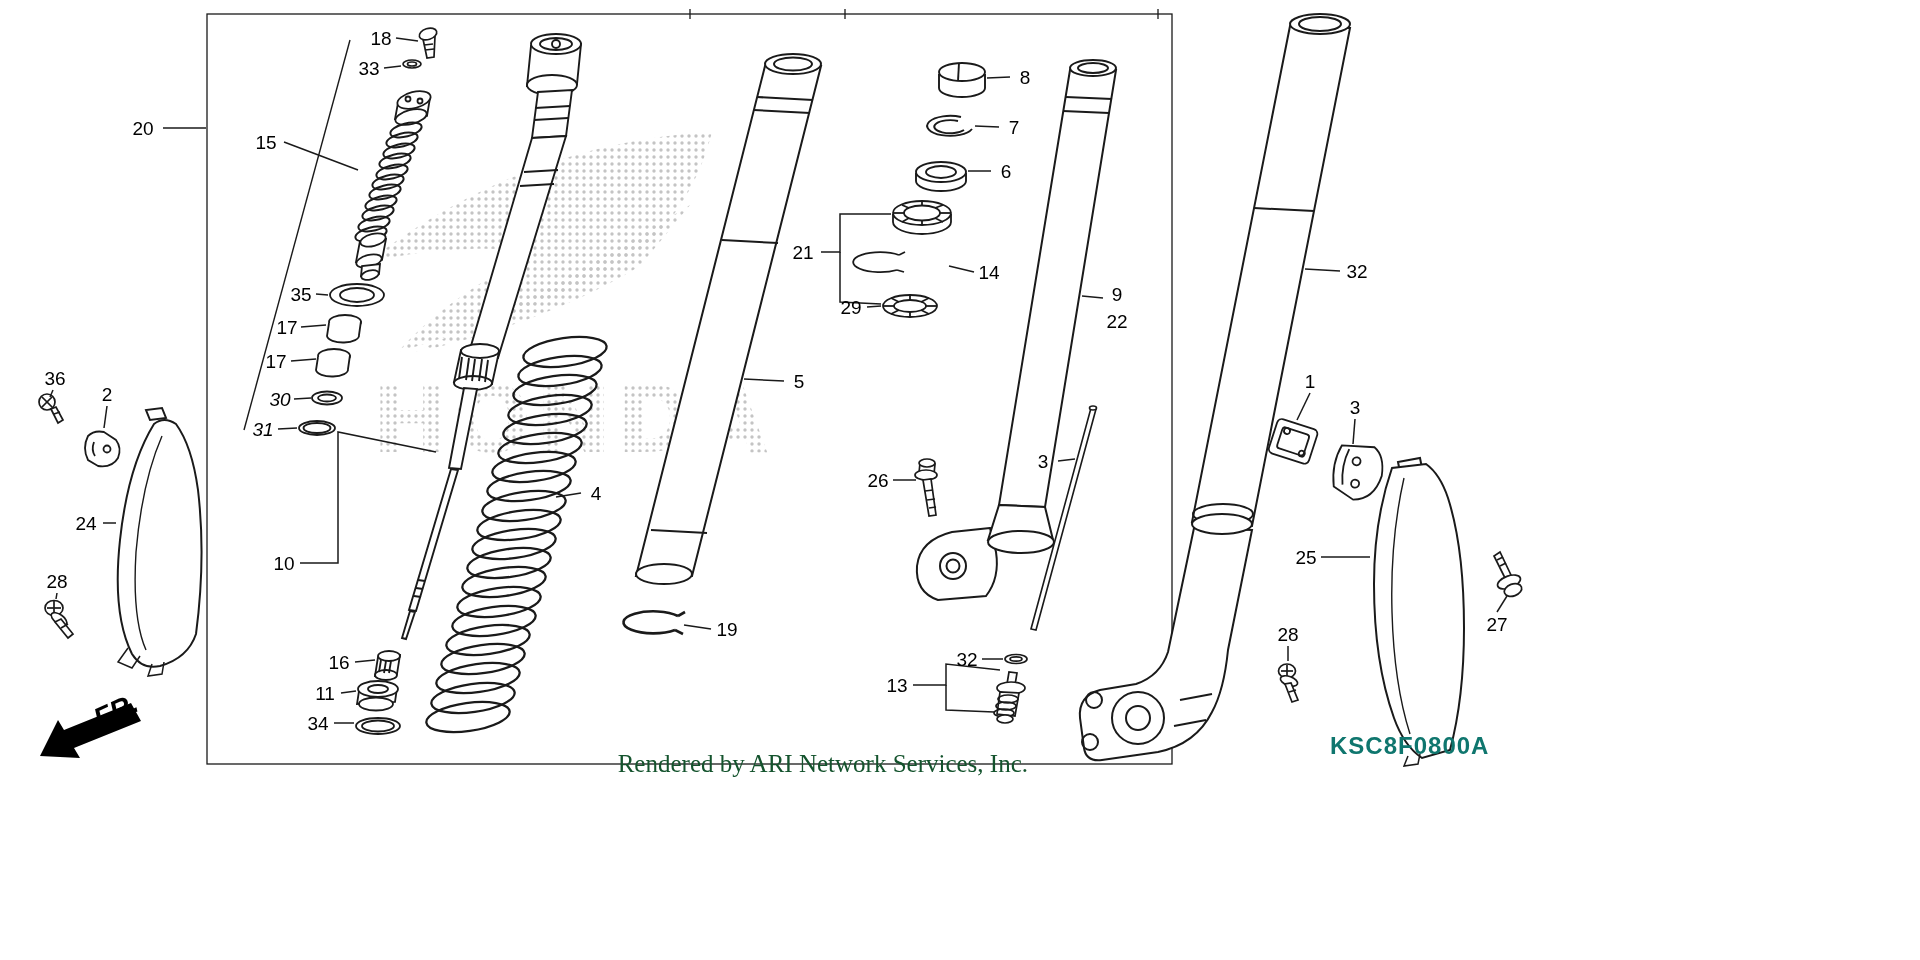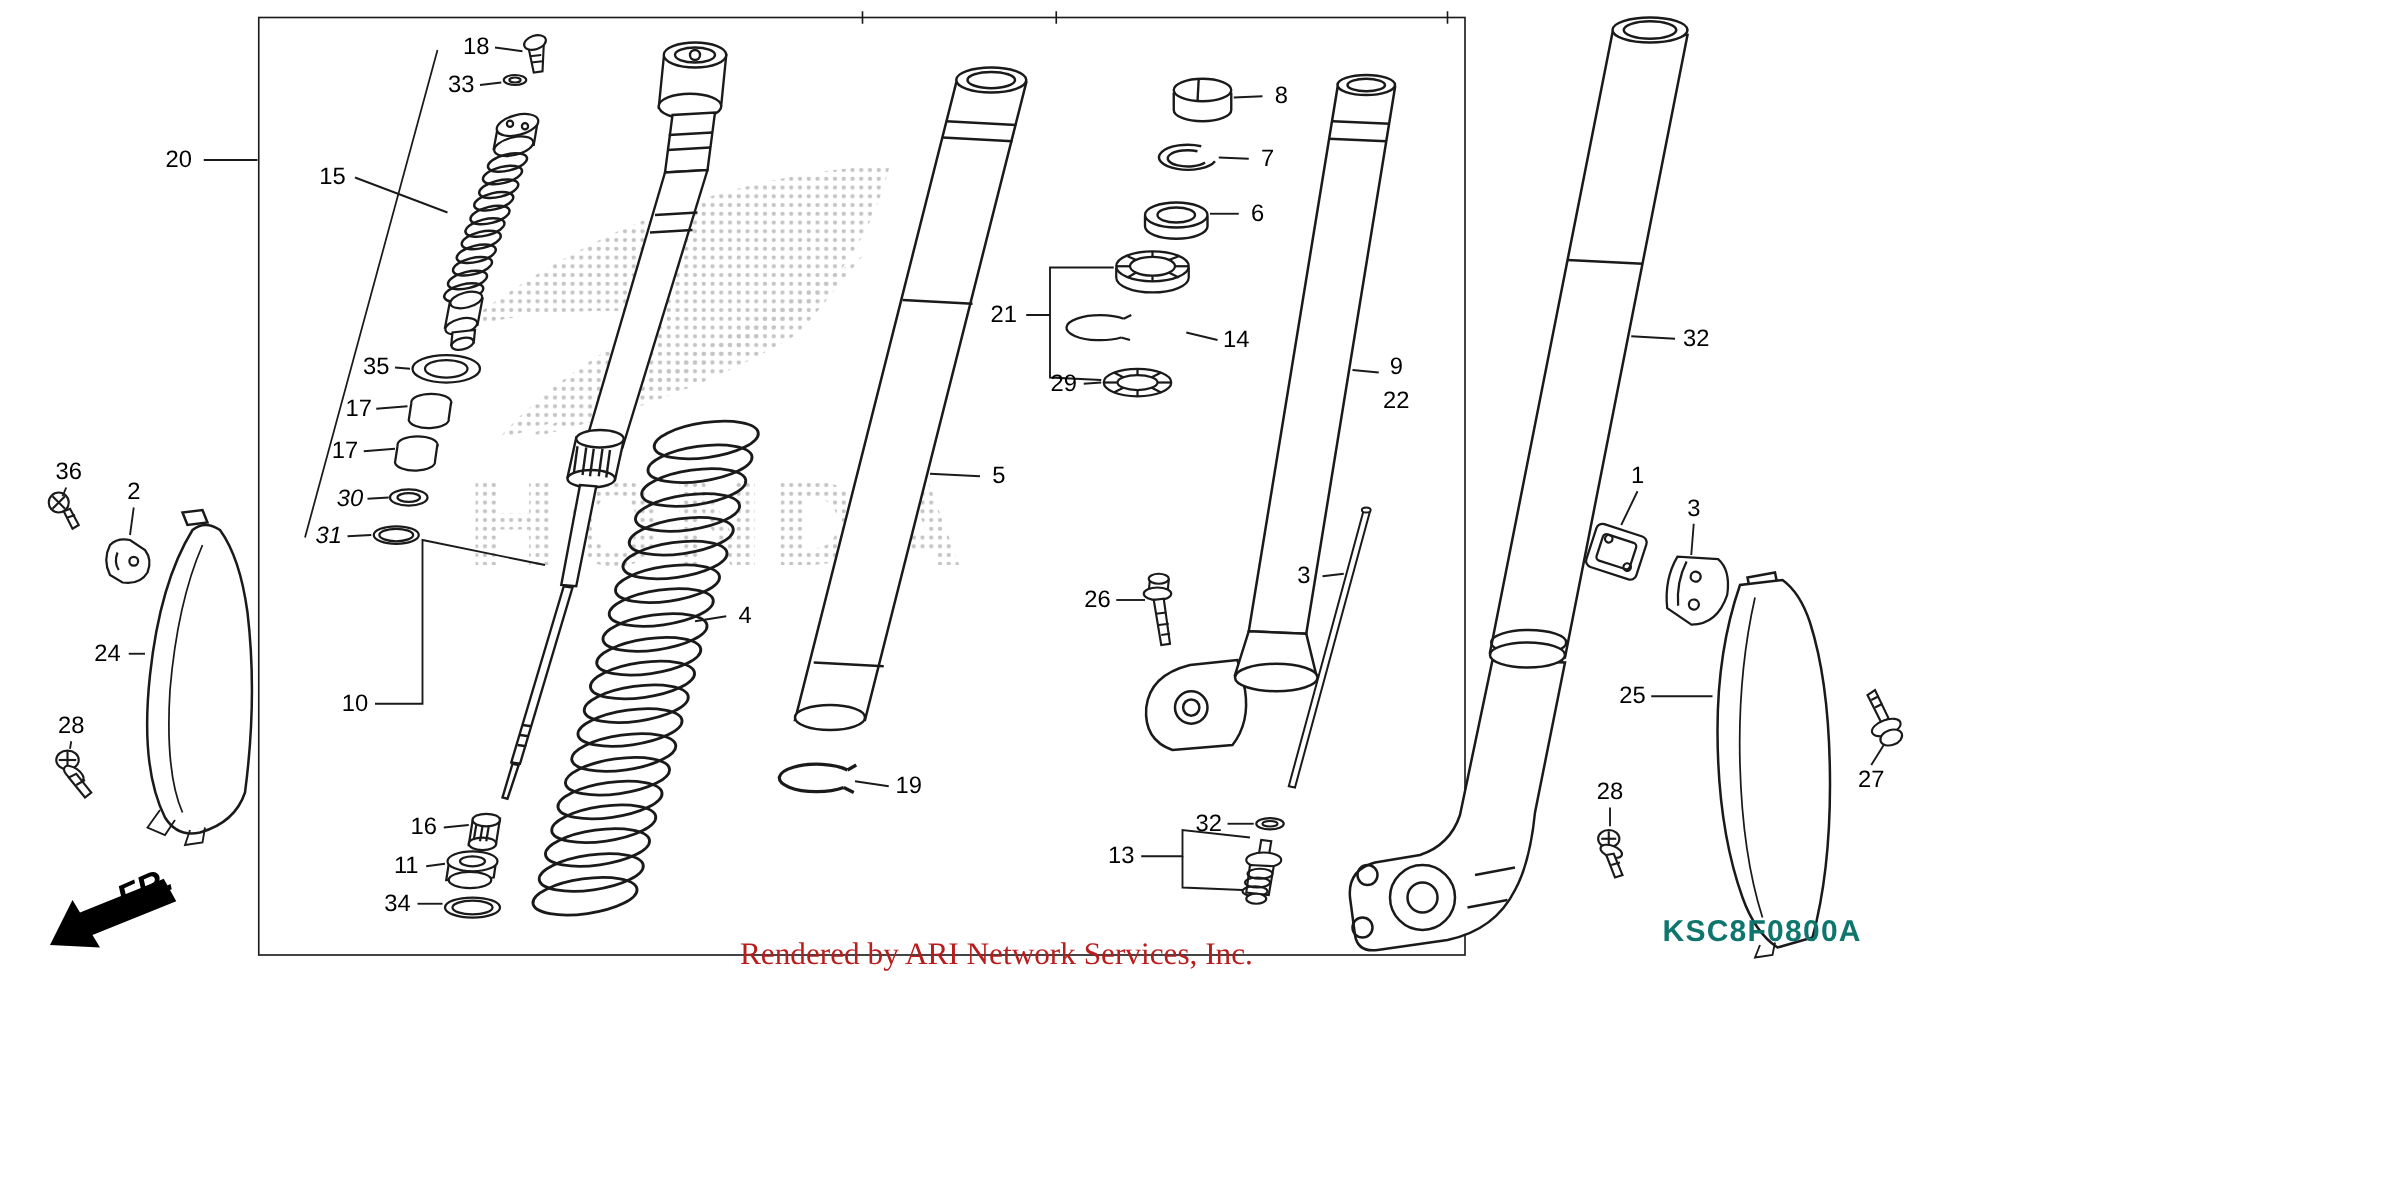--- a/index.html
+++ b/index.html
@@ -13,22 +13,22 @@
     position:absolute; transform:translate(-50%,-50%);
     font-size:19px; line-height:1; color:#000; cursor:pointer;
     user-select:none; white-space:nowrap;
   }
   .fr-label {
     position:absolute; left:116px; top:711px;
     transform:translate(-50%,-50%) rotate(-24deg);
     font-size:28px; font-weight:bold; font-style:italic; color:#000;
   }
   .credit {
-    position:absolute; left:592px; top:750px; width:460px; text-align:left;
-    font-family:"Liberation Serif", serif; font-size:25px; color:#b91c1c;
+    position:absolute; left:568px; top:750px; width:460px; text-align:right;
+    font-family:"Liberation Serif", serif; font-size:25px; color:#14532d;
   }
   .code {
     position:absolute; left:1330px; top:732px;
     font-size:24px; font-weight:bold; letter-spacing:1px; color:#0f766e;
   }
 </style>
 </head>
 <body>
 
 <div class="stage">

